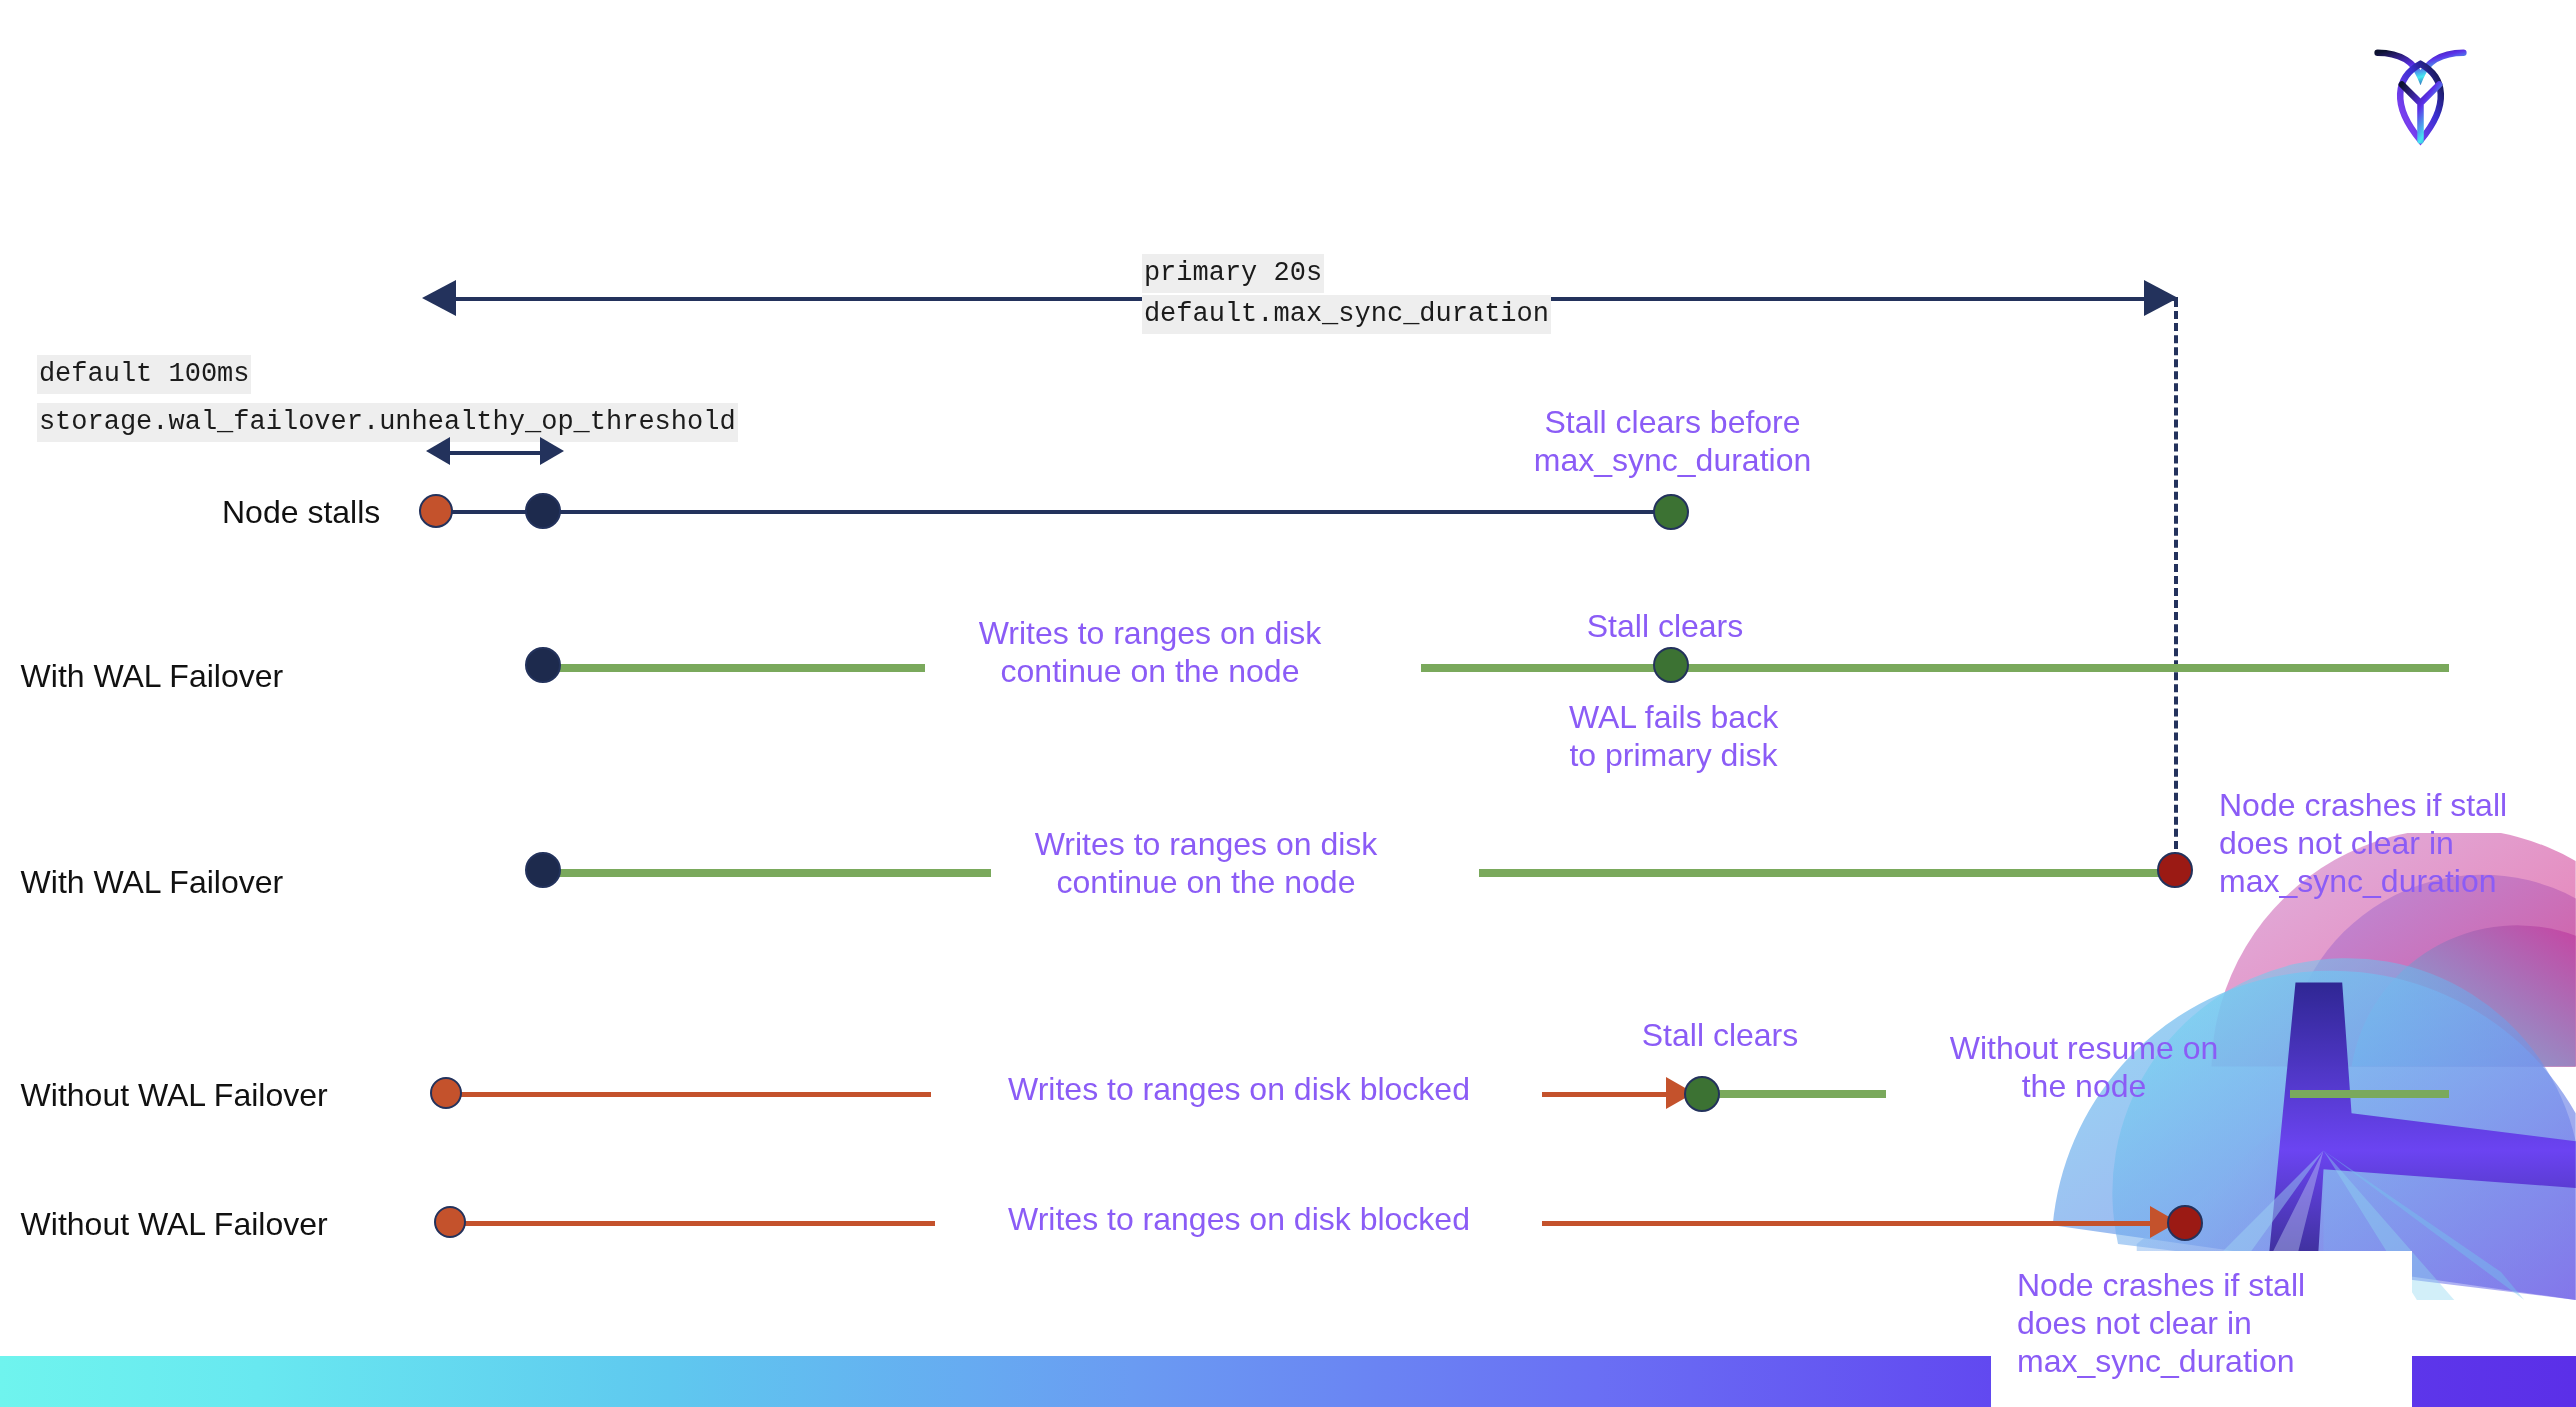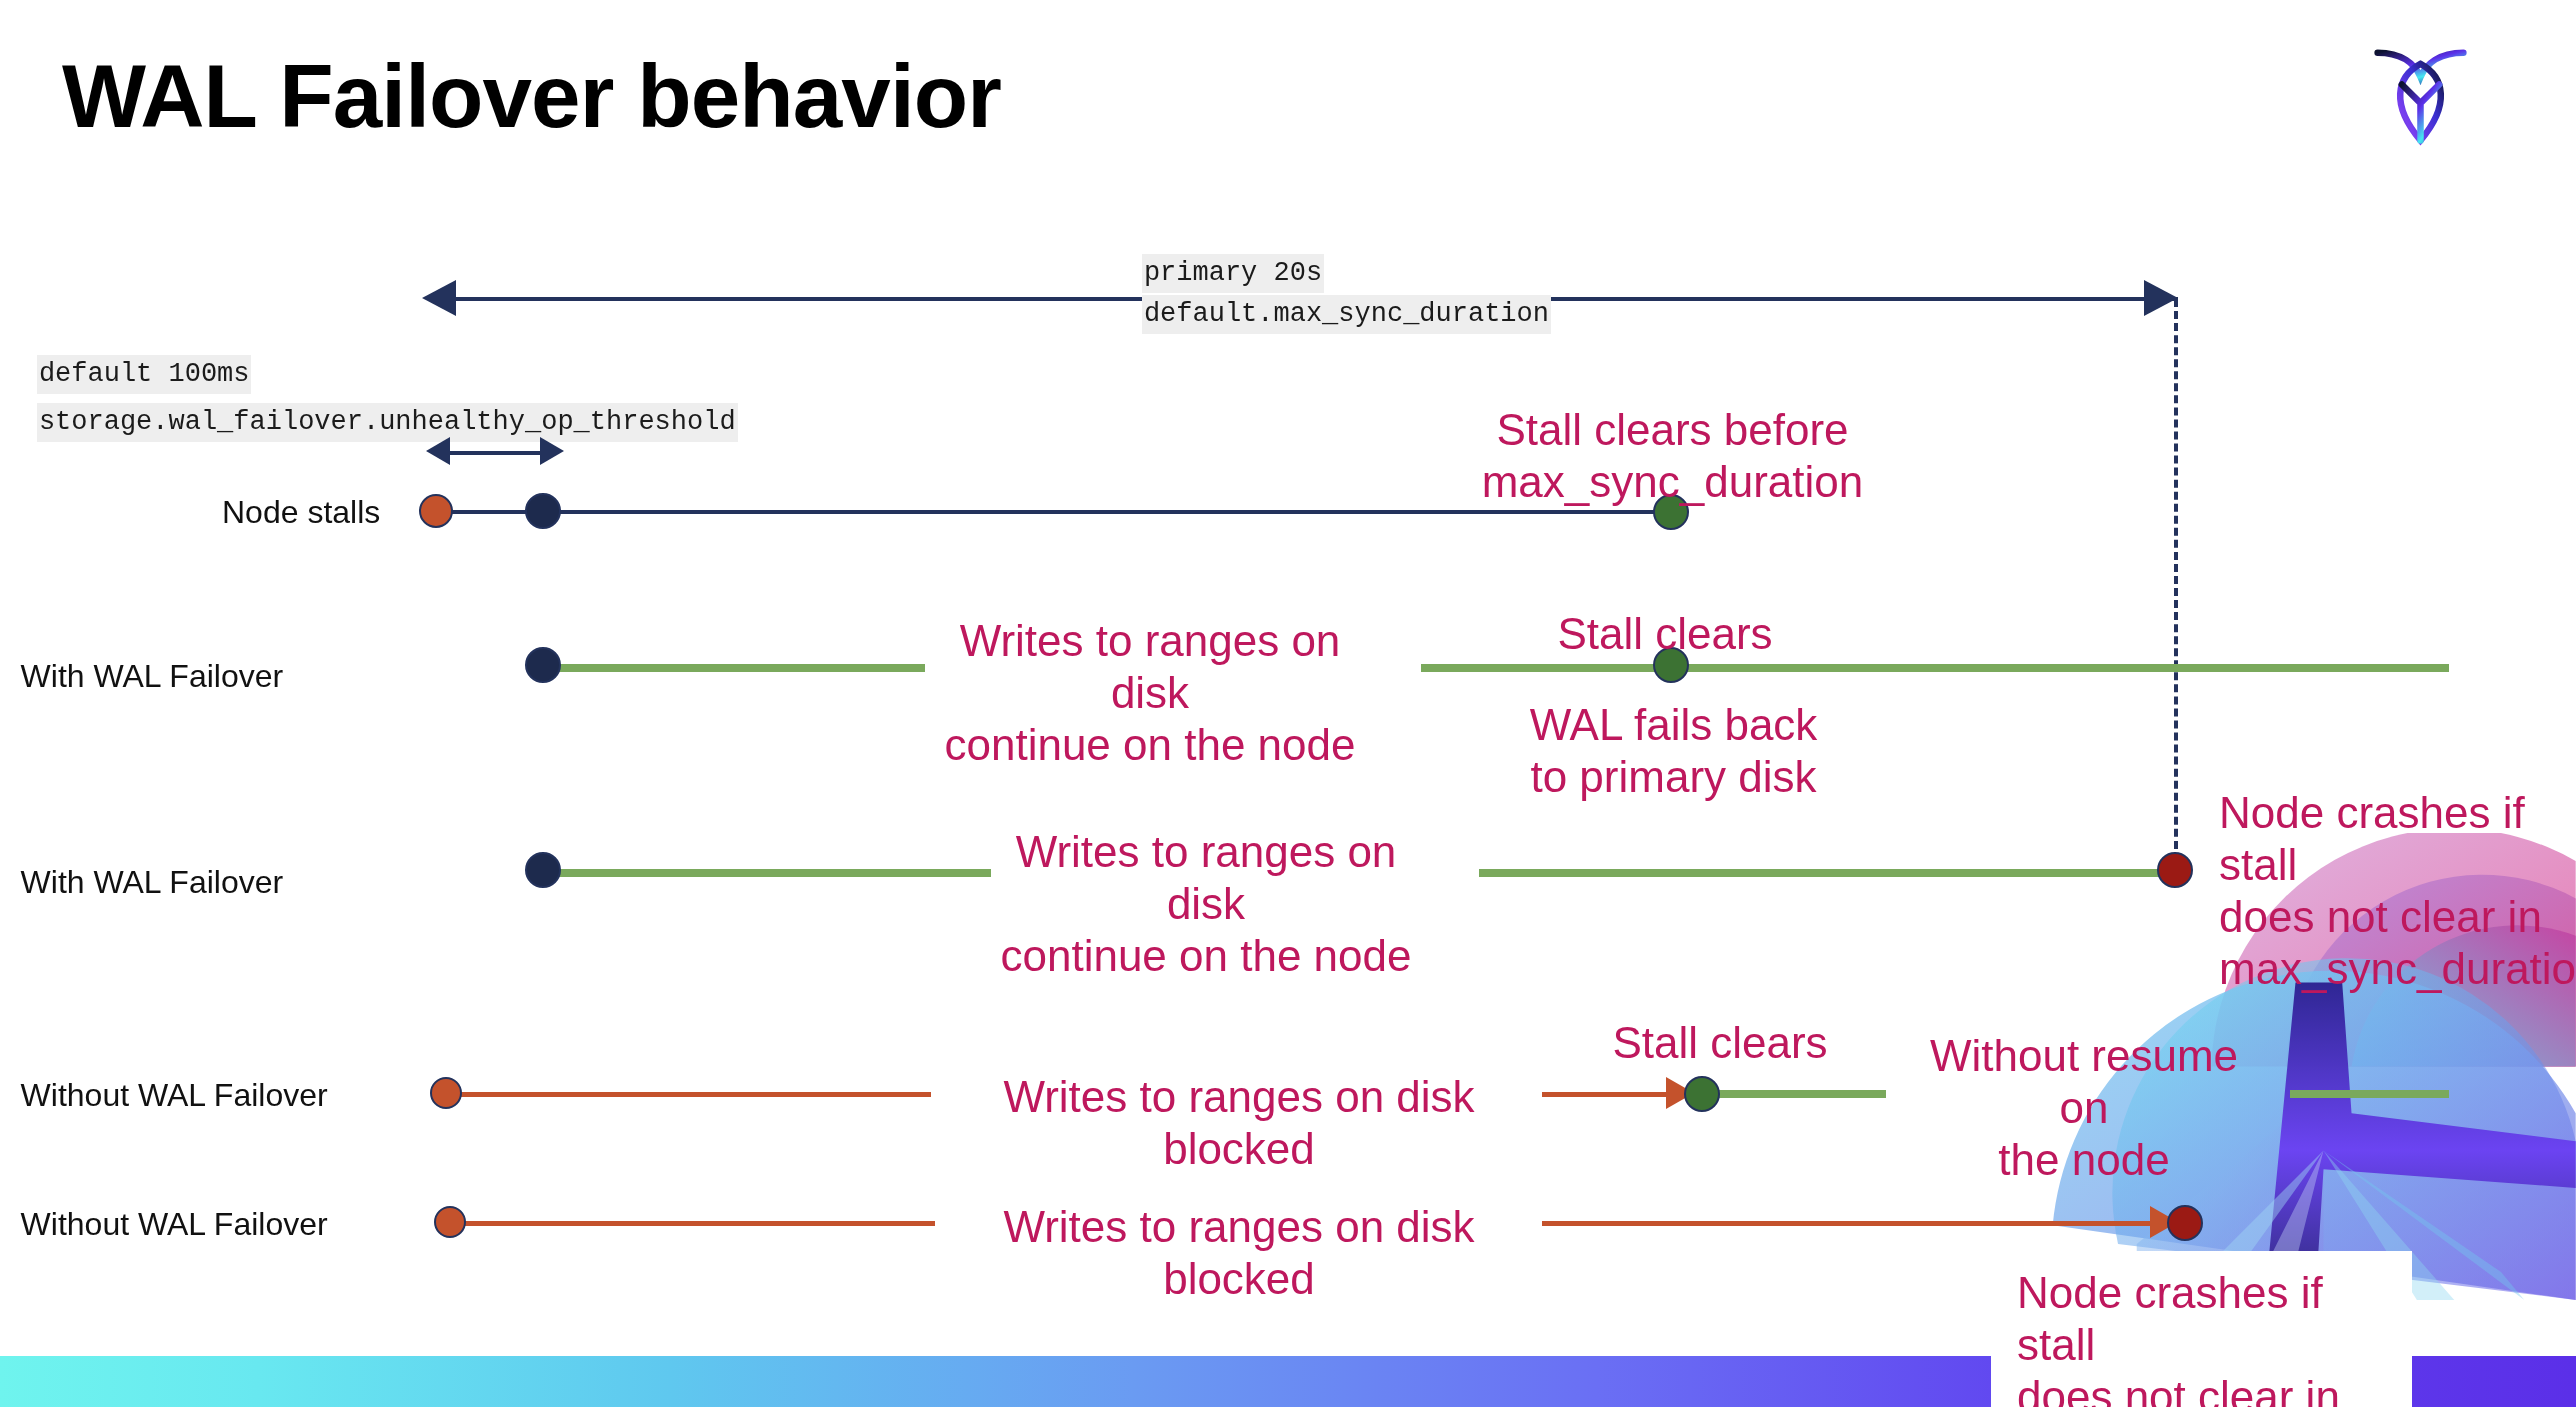--- a/index.html
+++ b/index.html
@@ -57,22 +57,22 @@
     width: 100%;
     height: 52px;
     background: linear-gradient(90deg,
       #6ff4ee 0%, #68e8f0 10%, #5fc8ef 26%,
       #6a9bf2 44%, #6a6ff4 62%, #6147f0 78%, #5b2fe8 100%);
   }
 
   
   .lbl {
     position: absolute;
-    color: #be185d;
-    font-size: 44px;
+    color: #8b5cf6;
+    font-size: 32px;
     line-height: 1.18;
     white-space: pre-line;
   }
   .lbl.c { text-align: center; }
   .lbl.l { text-align: left; }
 
   .rowname {
     position: absolute;
     font-size: 32px;
     color: #111111;
@@ -152,21 +152,20 @@
   .callout-box {
     position: absolute;
     background: #ffffff;
   }
 </style>
 </head>
 <body>
 
 <div id="slide">
 
-  <div id="title">WAL Failover behavior</div>
 
   <div id="logo">
     <svg viewBox="0 0 108 118" width="101" height="110">
       <defs>
         <linearGradient id="lgA" x1="0" y1="0" x2="1" y2="1">
           <stop offset="0%" stop-color="#0d1230"></stop>
           <stop offset="45%" stop-color="#5b2fe8"></stop>
           <stop offset="75%" stop-color="#45e8f0"></stop>
           <stop offset="100%" stop-color="#2b36a8"></stop>
         </linearGradient>

